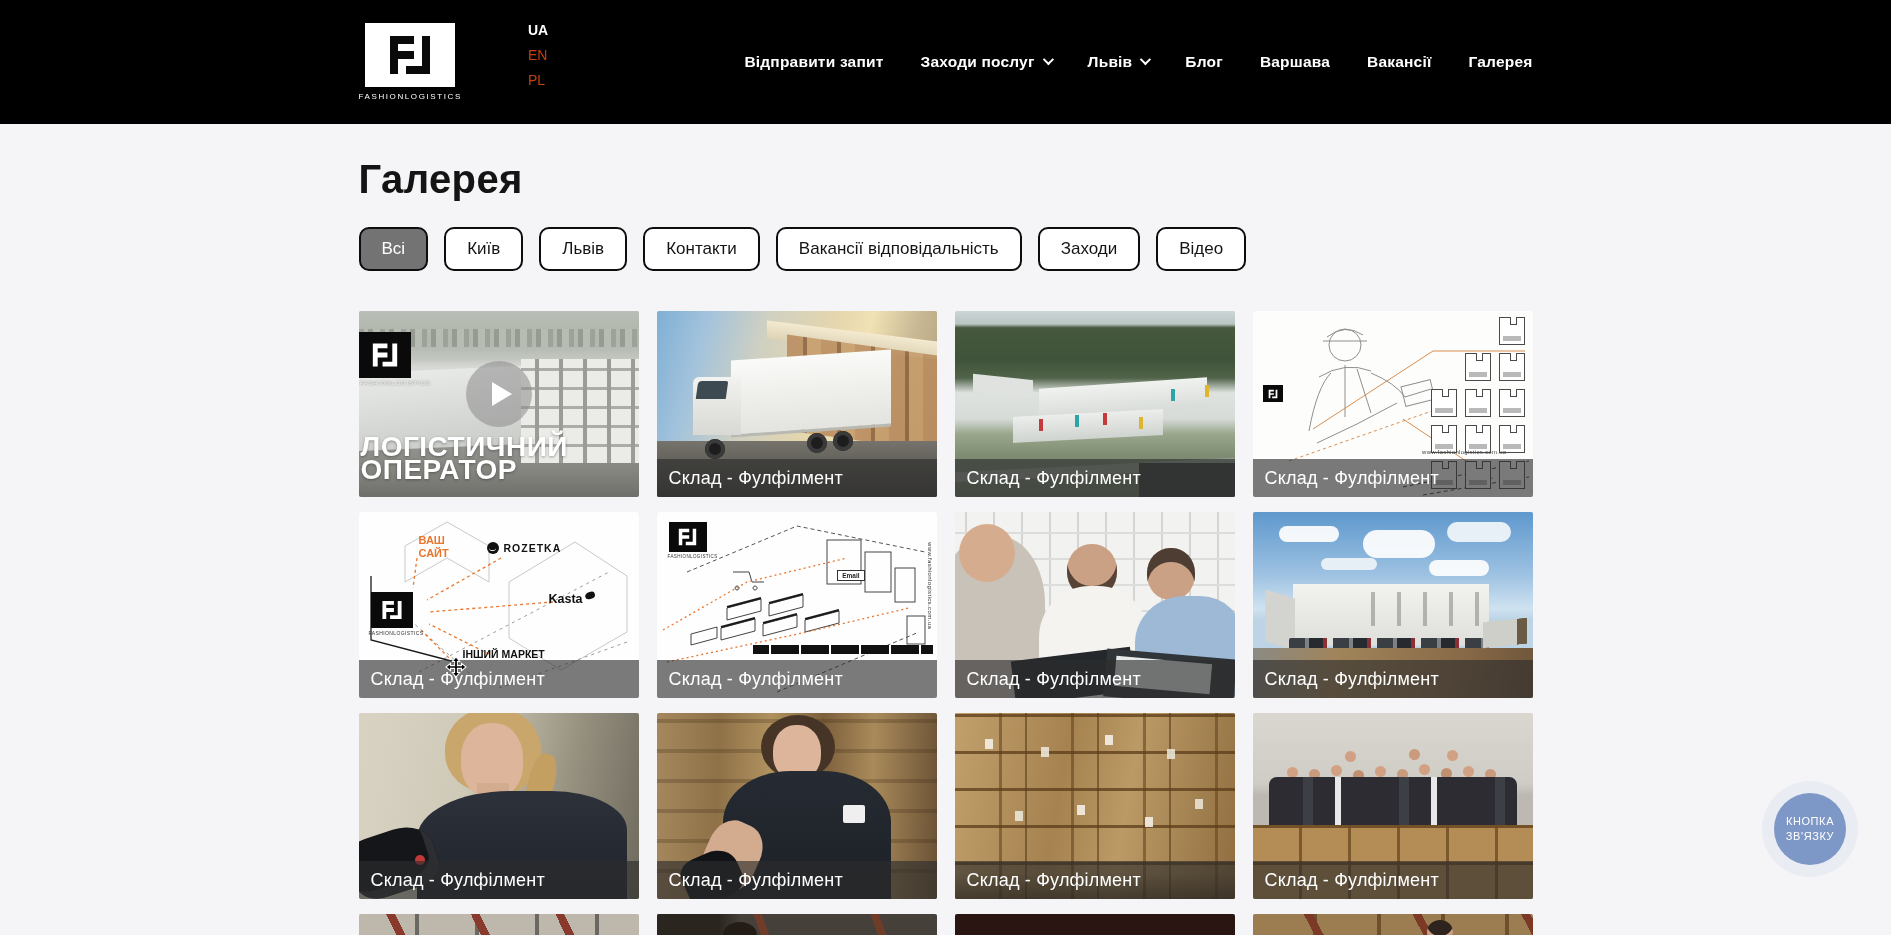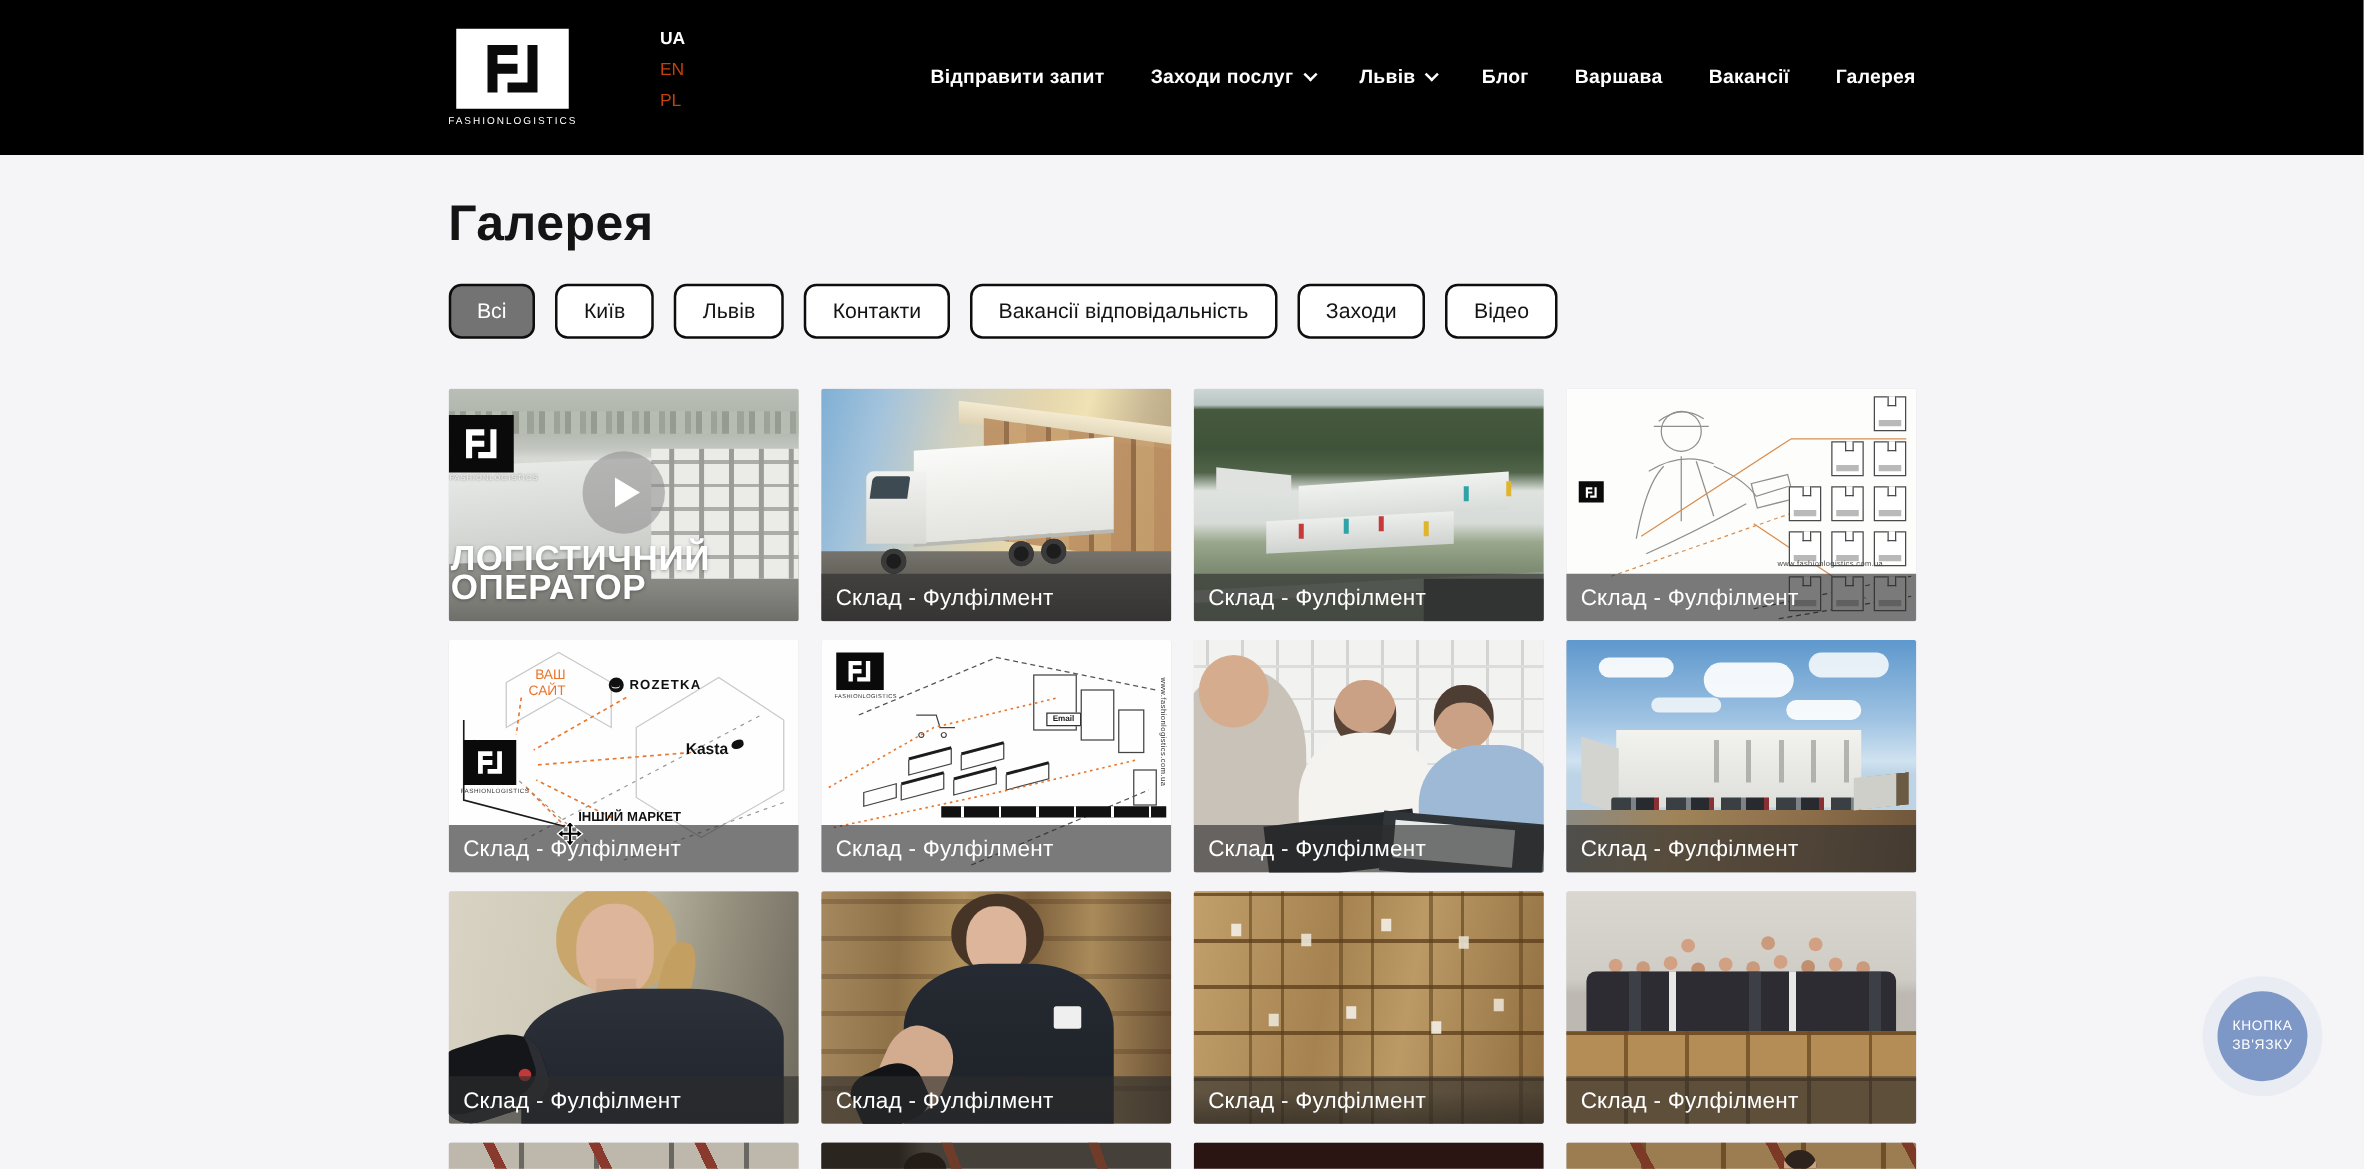--- a/index.html
+++ b/index.html
@@ -79,21 +79,21 @@
   .t4-url { position:absolute; z-index:2; right:26px; bottom:42px; font-size:6px; color:#444; letter-spacing:.3px; }
   .t4-logo { position:absolute; left:10px; top:74px; width:20px; height:17px; background:#0a0a0a; display:flex; align-items:center; justify-content:center; }
   .t4-logo svg { width:14px; height:10px; }
   .bx-grid { position:absolute; right:8px; top:6px; width:94px; display:grid; grid-template-columns:repeat(3,26px); gap:8px 8px; justify-content:end; }
   .bx { width:26px; height:28px; border:1.5px solid #4a4a4a; position:relative; background:#fff; }
   .bx::after { content:""; position:absolute; left:3px; bottom:3px; right:3px; height:5px; background:#b9b9b9; }
   .bx::before { content:""; position:absolute; left:10px; top:-1px; width:5px; height:7px; border:1.5px solid #4a4a4a; border-top:none; background:#fff; }
   .bx.empty { visibility:hidden; }
   
   .t5-scene { background:#fefefe; }
-  .t5-yoursite { position:absolute; left:50px; top:22px; color:#e8762d; font-weight:400; font-size:11px; line-height:13px; width:44px;text-align:right; }
+  .t5-yoursite { position:absolute; left:60px; top:22px; color:#e8762d; font-weight:700; font-size:11px; line-height:13px; width:44px; }
   .t5-roz { position:absolute; left:128px; top:30px; display:flex; align-items:center; gap:5px; font-weight:800; font-size:10.5px; letter-spacing:1px; color:#111; }
   .rz-ico { width:12px; height:12px; border-radius:50%; background:#111; position:relative; }
   .rz-ico::after { content:""; position:absolute; left:2.5px; top:3px; width:7px; height:5px; border-bottom:1.6px solid #fff; border-radius:50%; }
   .t5-kasta { position:absolute; left:190px; top:80px; font-weight:700; font-size:12.5px; color:#111; }
   .t5-kasta::after { content:""; position:absolute; right:-12px; top:0; width:10px; height:7px; background:#111; border-radius:60% 40% 50% 50%; transform:rotate(-15deg); }
   .t5-other { position:absolute; left:104px; top:136px; font-weight:800; font-size:10.5px; line-height:12px; color:#111; }
   .t5-logo { position:absolute; left:12px; top:80px; width:42px; height:36px; background:#0a0a0a; display:flex; align-items:center; justify-content:center; }
   .t5-logo svg { width:30px; height:22px; }
   .t5-logotx { position:absolute; left:10px; top:118px; font-size:5px; letter-spacing:.4px; color:#333; }
   .cursor-move { position:absolute; z-index:7; left:86px; top:144px; width:22px; height:22px; }

